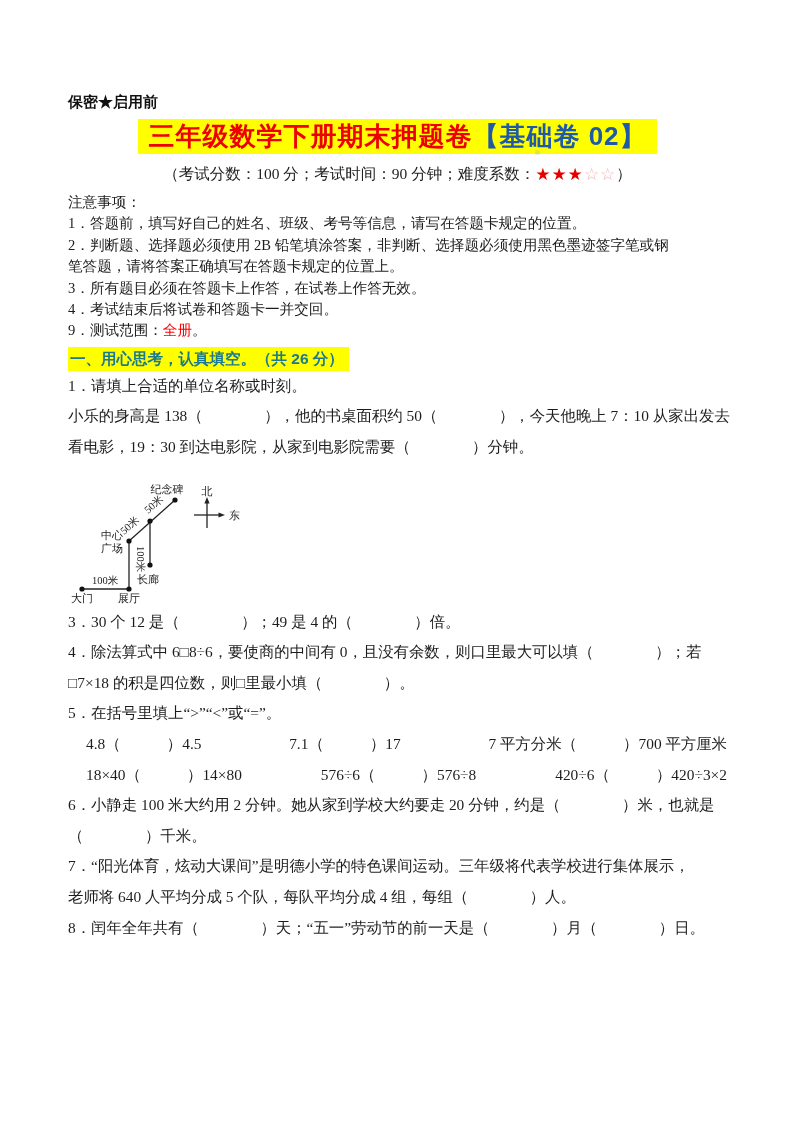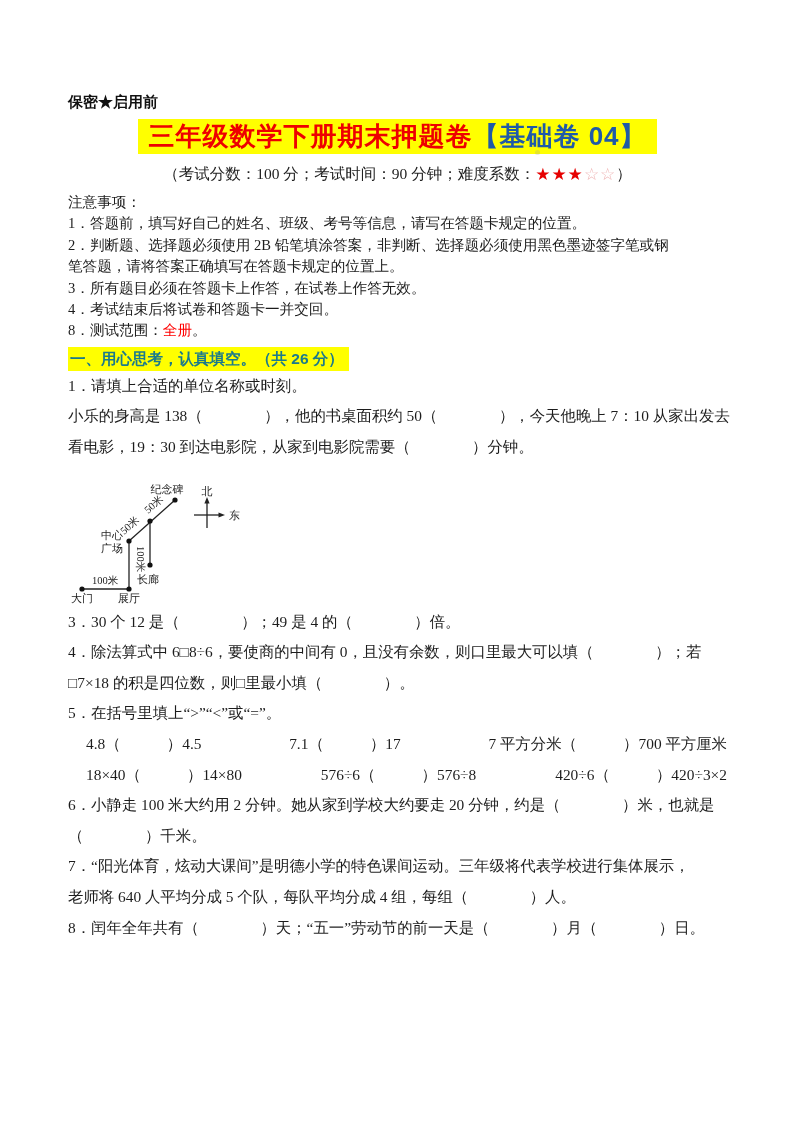--- a/index.html
+++ b/index.html
@@ -79,33 +79,33 @@
 </head>
 <body>
 
 <div class="page">
 
   <div class="artifact"></div>
 
   <div class="security">保密★启用前</div>
 
   <div class="title-wrap">
-    <span class="title-hl"><span class="title-red">三年级数学下册期末押题卷</span><span class="title-blue">【基础卷 04】</span></span>
+    <span class="title-hl"><span class="title-red">三年级数学下册期末押题卷</span><span class="title-blue">【基础卷 02】</span></span>
   </div>
 
   <div class="meta"><span>（考试分数：100 分；考试时间：90 分钟；难度系数：</span><span class="star-filled">★★★</span><span class="star-empty">☆☆</span><span>）</span></div>
 
   <div class="notice">
     <div class="n-line">注意事项：</div>
     <div class="n-line">1．答题前，填写好自己的姓名、班级、考号等信息，请写在答题卡规定的位置。</div>
     <div class="n-line">2．判断题、选择题必须使用 2B 铅笔填涂答案，非判断、选择题必须使用黑色墨迹签字笔或钢</div>
     <div class="n-line">笔答题，请将答案正确填写在答题卡规定的位置上。</div>
     <div class="n-line">3．所有题目必须在答题卡上作答，在试卷上作答无效。</div>
     <div class="n-line">4．考试结束后将试卷和答题卡一并交回。</div>
-    <div class="n-line"><span>8．测试范围：</span><span class="red-text">全册</span><span>。</span></div>
+    <div class="n-line"><span>9．测试范围：</span><span class="red-text">全册</span><span>。</span></div>
   </div>
 
   <div class="sec-head-wrap">
     <span class="sec-head">一、用心思考，认真填空。（共 26 分）</span>
   </div>
 
   <div class="q-block">
     <div class="q-line">1．请填上合适的单位名称或时刻。</div>
     <div class="q-line">小乐的身高是 138（　　　　），他的书桌面积约 50（　　　　），今天他晚上 7：10 从家出发去</div>
     <div class="q-line">看电影，19：30 到达电影院，从家到电影院需要（　　　　）分钟。</div>

